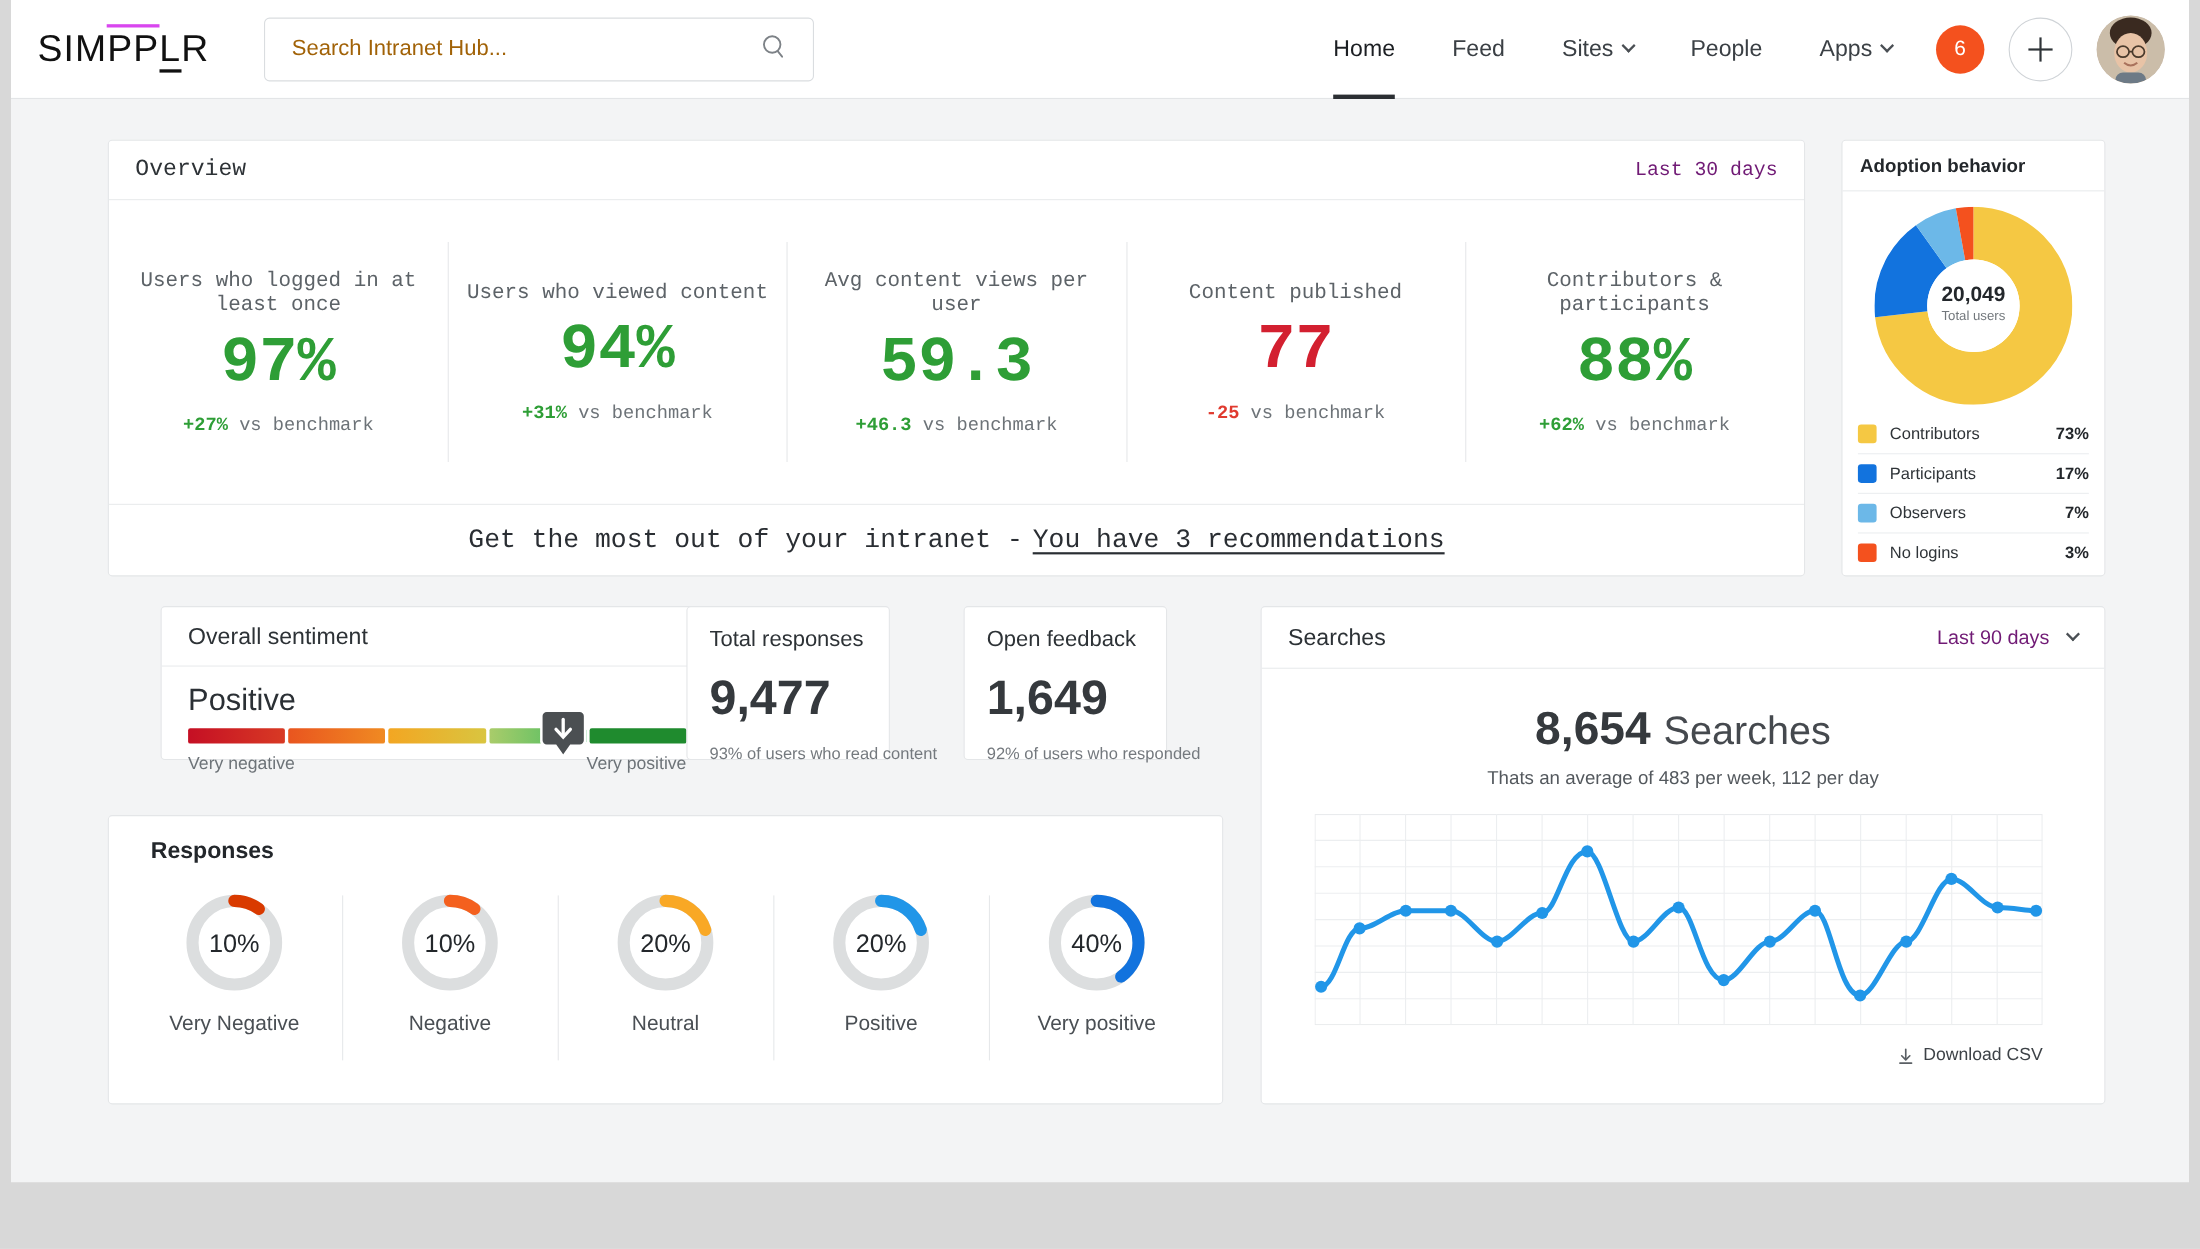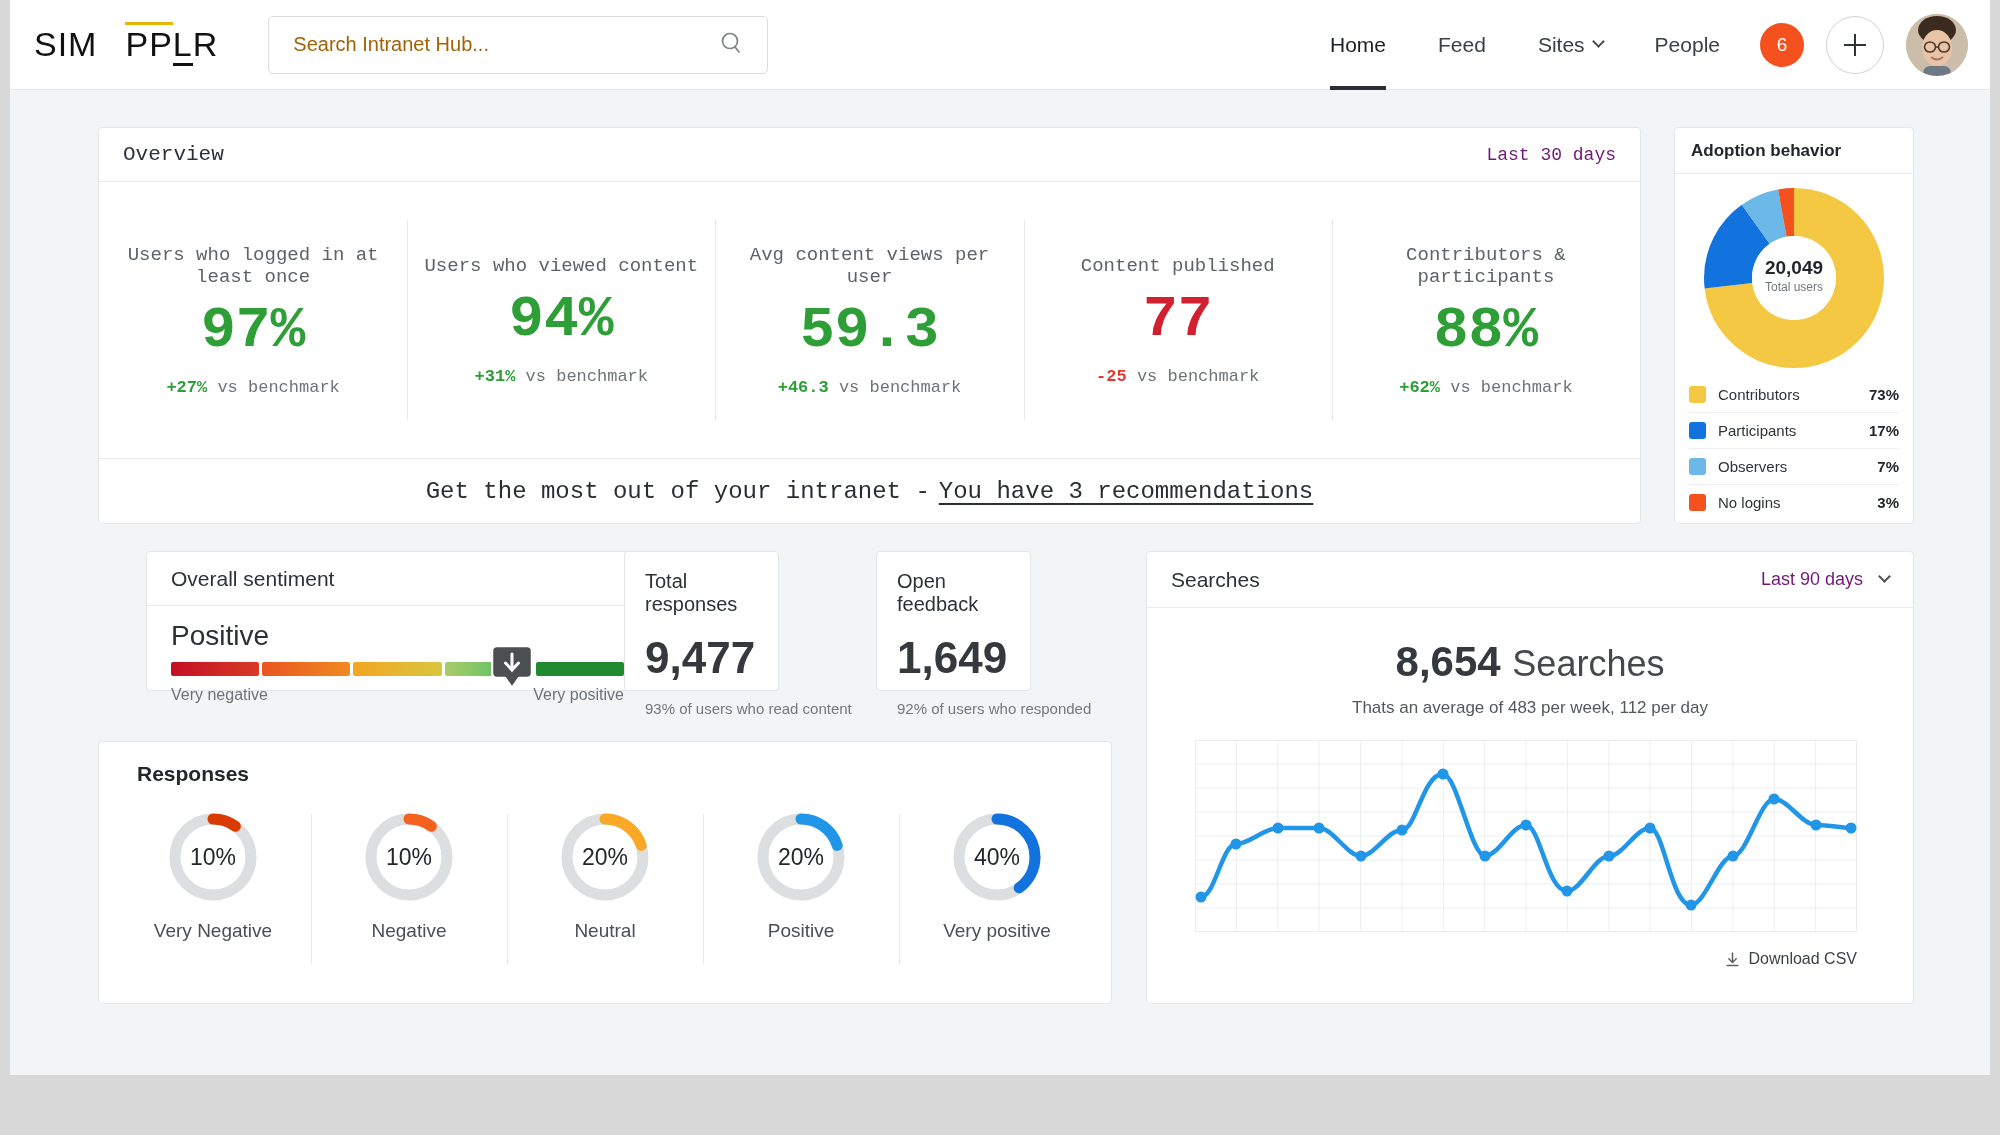--- a/index.html
+++ b/index.html
@@ -34,21 +34,21 @@
     margin-left: 24px;
     font-size: 34px;
     font-weight: 400;
     letter-spacing: 1px;
     color: #111;
     position: relative;
     font-family: "Liberation Sans", sans-serif;
     display: inline-block;
     padding: 6px 0;
   }
-  .logo .ol { border-top: 3px solid #eab308; margin-left: 28px; }
+  .logo .ol { border-top: 3px solid #d946ef; }
   .logo .ul { border-bottom: 3px solid #111; }
 
   .searchbox {
     position: relative;
     margin-left: 50px;
     width: 500px; height: 58px;
     border: 1px solid #dadde0;
     border-radius: 5px;
     display: flex; align-items: center;
     background: #fff;
@@ -211,21 +211,21 @@
   }
   .marker {
     position: absolute;
     left: 330px; top: -2px;
     width: 42px; height: 48px;
   }
 
   
   .smallcard {
     position: absolute;
-    width: 155px; height: 140px;
+    width: 185px; height: 140px;
     padding: 18px 20px 0;
   }
   .smallcard .sc-title { font-size: 20px; color: #2d3236; }
   .smallcard .sc-value { font-size: 44px; font-weight: 700; color: #35393d; margin-top: 20px; line-height: 1; }
   .smallcard .sc-note { font-size: 15px; color: #74797e; margin-top: 20px; white-space: nowrap; }
   #card-total { left: 614px; top: 551px; }
   #card-open  { left: 866px; top: 551px; }
 
   
   .responses {
@@ -299,20 +299,24 @@
       </div>
       <div class="navitem">
         <span>Feed</span>
       </div>
       <div class="navitem">
         <span>Sites</span>
         <i class="caret"></i>
       </div>
       <div class="navitem">
         <span>People</span>
+      </div>
+      <div class="navitem">
+        <span>Apps</span>
+        <i class="caret"></i>
       </div>
 
       <div class="badge">6</div>
 
       <div class="plusbtn">
         <svg width="30" height="30" viewBox="0 0 30 30">
           <line x1="15" y1="4" x2="15" y2="26" stroke="#2f3438" stroke-width="2"></line>
           <line x1="4" y1="15" x2="26" y2="15" stroke="#2f3438" stroke-width="2"></line>
         </svg>
       </div>

